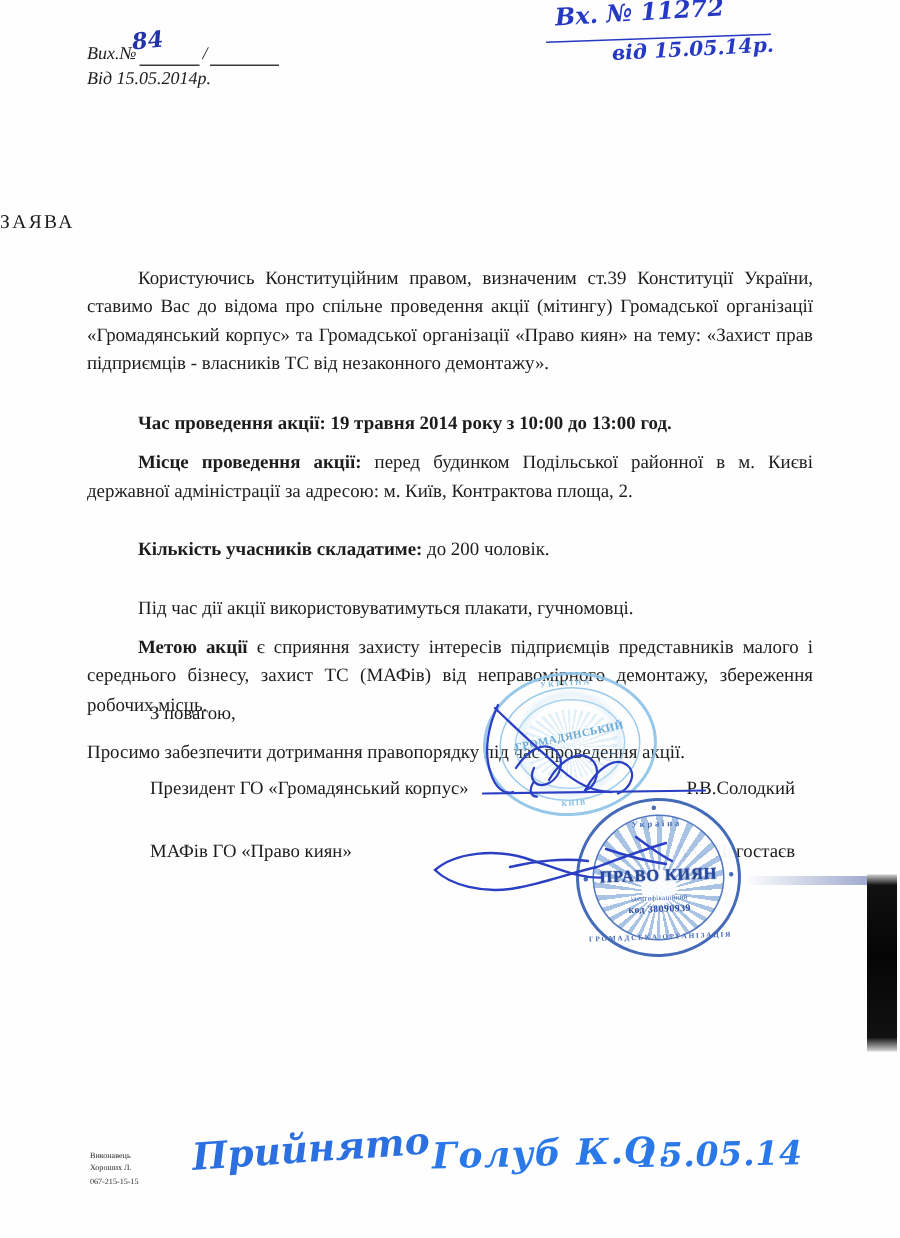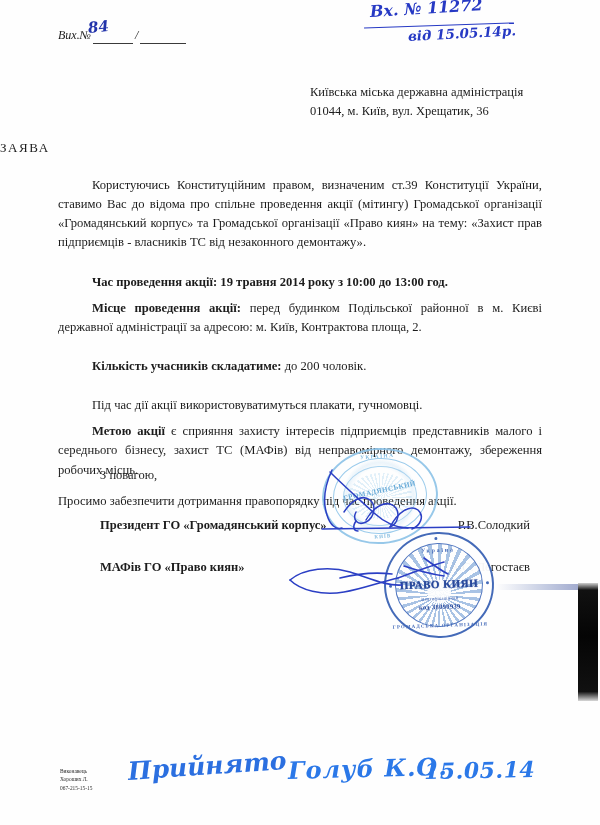--- a/index.html
+++ b/index.html
@@ -49,21 +49,21 @@
   
   .body-wrap{position:absolute;left:58px;top:176px;width:484px;font-size:12.6px;line-height:1.52;text-align:justify;}
   .para{margin:0 0 9px 0;text-indent:34px;}
   .para.noindent{text-indent:0;}
   .para.tight{margin-bottom:7px;margin-top:20px;}
   .lbl{font-weight:bold;}
 
   
   .closing{position:absolute;left:100px;top:468px;font-size:12.5px;}
   .sig-row{position:absolute;left:100px;font-size:12.5px;width:440px;}
-  .sig-row .who{display:inline-block;font-weight:bold;}
+  .sig-row .who{display:inline-block;}
   .sig-row .name{position:absolute;right:10px;top:0;white-space:nowrap;}
   #sig-row-1{top:518px;}
   #sig-row-2{top:560px;}
 
   
   .stamp{position:absolute;border-radius:50%;pointer-events:none;}
   #stamp-gk{
     left:322px;top:448px;width:112px;height:92px;
     border:2.5px solid #8fc4e8;
     background:radial-gradient(circle at 50% 50%, rgba(255,255,255,0) 38%, rgba(150,200,235,.20) 46%, rgba(255,255,255,0) 52%);
@@ -172,33 +172,30 @@
 
 <div class="page">
 
   <div class="outnum">
     <div class="row1">
       <span>Вих.№</span>
       <span class="u-line a"></span>
       <span>/</span>
       <span class="u-line b"></span>
     </div>
+    <div>Від 15.05.2014р.</div>
   </div>
   <div class="hand-num">84</div>
 
   <div class="hand-in">
     <div class="l1">Вх. № 11272</div>
     <div class="rule"></div>
     <div class="l2">від 15.05.14р.</div>
   </div>
 
-  <div class="addressee">
-    <div>Київська міська державна адміністрація</div>
-    <div>01044, м. Київ, вул. Хрещатик, 36</div>
-  </div>
 
   <div class="doc-title">ЗАЯВА</div>
 
   <div class="body-wrap">
 
     <p class="para">Користуючись Конституційним правом, визначеним ст.39 Конституції України, ставимо Вас до відома про спільне проведення акції (мітингу) Громадської організації «Громадянський корпус» та Громадської організації «Право киян» на тему: «Захист прав підприємців - власників ТС від незаконного демонтажу».</p>
 
     <p class="para tight">
       <span class="lbl">Час проведення акції:</span><span class="lbl"> 19 травня 2014 року з 10:00 до 13:00 год.</span>
     </p>

